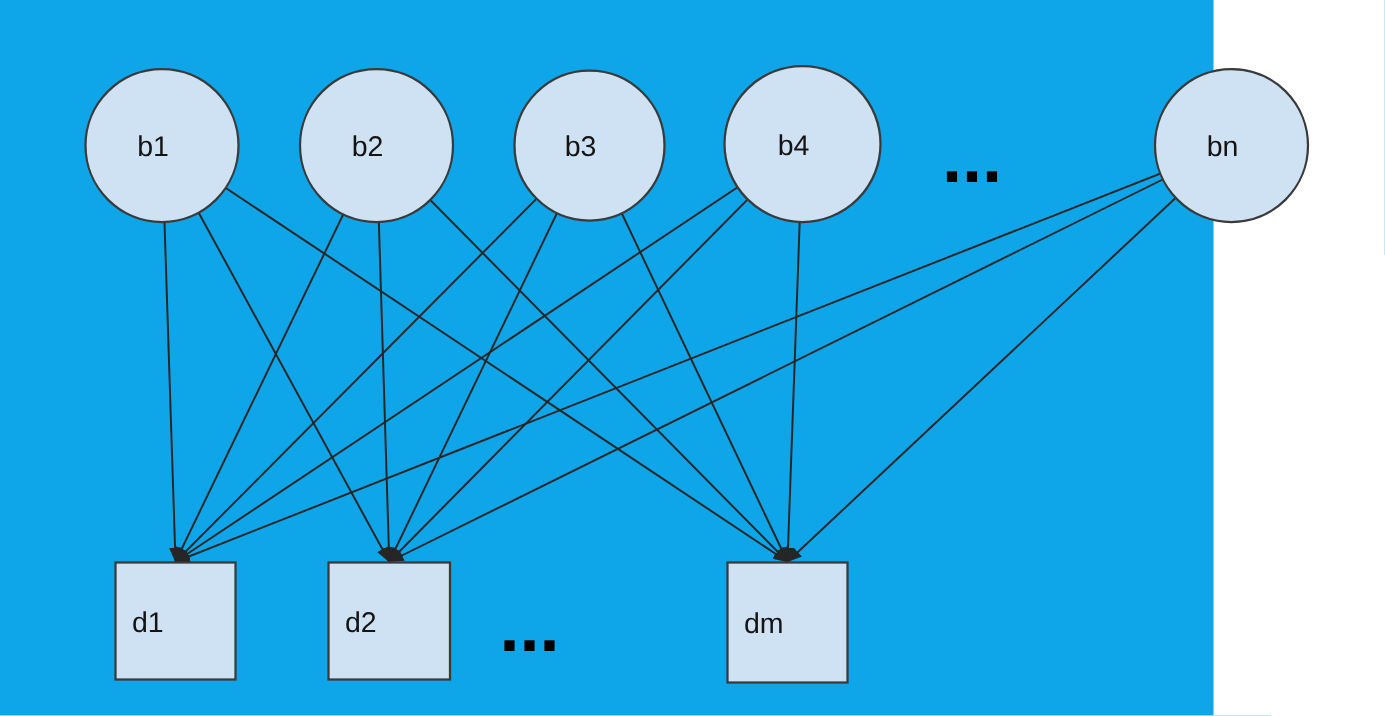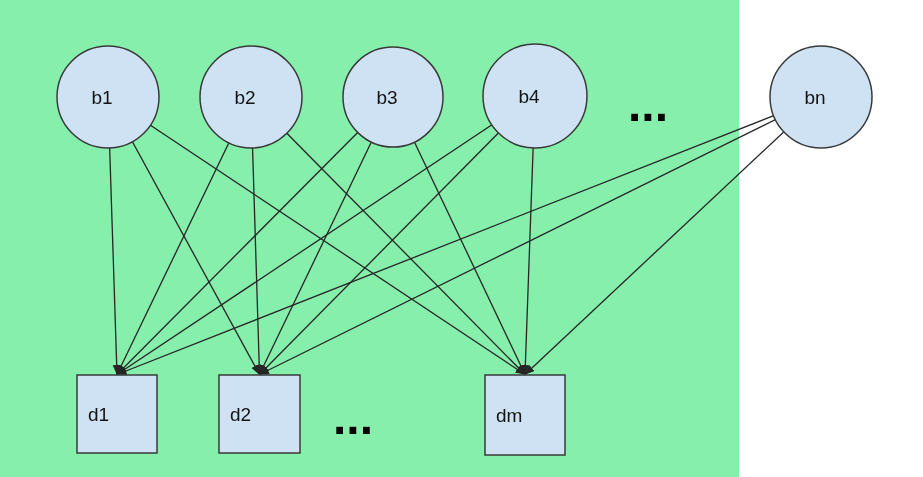--- a/index.html
+++ b/index.html
@@ -6,23 +6,23 @@
     margin: 0;
     padding: 0;
     width: 923px;
     height: 477px;
     background: #ffffff;
     overflow: hidden;
     font-family: "Liberation Sans", sans-serif;
   }
   #stage {
     position: relative;
-    width: 739px;
+    width: 809px;
     height: 477px;
-    background: #86efac;
+    background: #0ea5e9;
   }
   svg { display: block; }
   text {
     font-family: "Liberation Sans", sans-serif;
     user-select: none;
   }
 </style>
 </head>
 <body>
 

